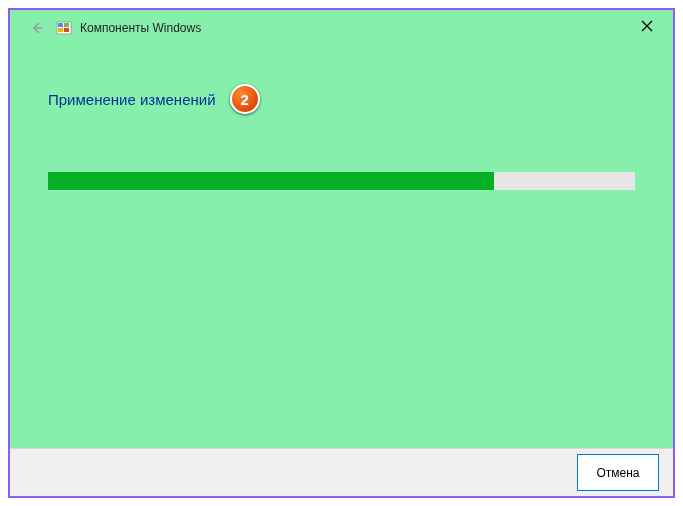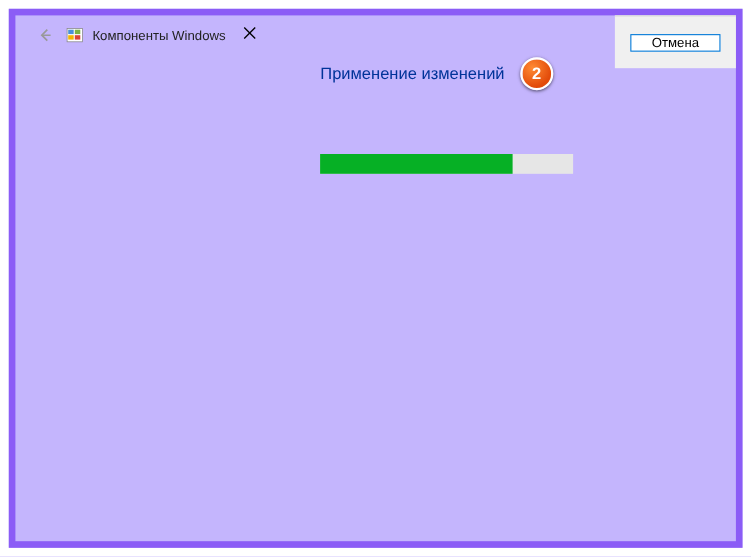--- a/index.html
+++ b/index.html
@@ -9,24 +9,24 @@
       height: 506px;
       background: #fff;
       position: relative;
     }
     .dialog {
       position: absolute;
       top: 8px;
       left: 8px;
       right: 8px;
       bottom: 8px;
-      border: 6px solid #8b5cf6;
-      background: #c4b5fd;
+      border: 2px solid #8b5cf6;
+      background: #86efac;
       display: flex;
-      flex-direction: row;
+      flex-direction: column;
     }
     .titlebar {
       height: 36px;
       display: flex;
       align-items: center;
       padding: 0 48px 0 18px;
       position: relative;
     }
     .back-arrow {
       width: 18px;
@@ -105,21 +105,21 @@
       height: 48px;
       border-top: 1px solid #d8d8d8;
       display: flex;
       align-items: center;
       justify-content: flex-end;
       padding: 0 14px;
       background: #f0f0f0;
     }
     .cancel-btn {
       min-width: 82px;
-      height: 16px;
+      height: 37px;
       background: #fff;
       border: 1px solid #0078d7;
       font-size: 12px;
       font-family: inherit;
       cursor: pointer;
       padding: 0 12px;
     }
   </style>
 </head>
 <body>

